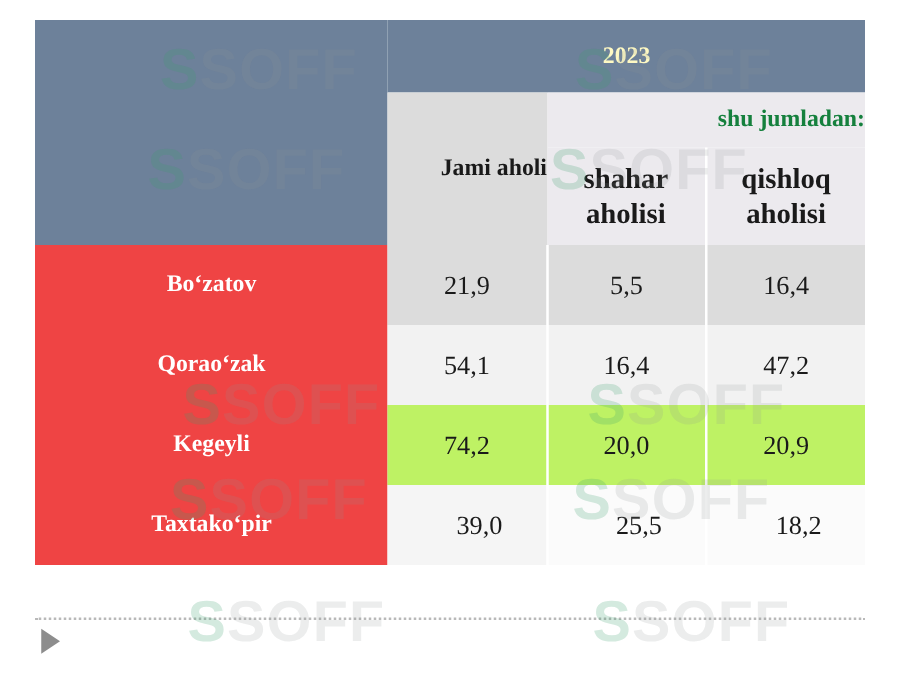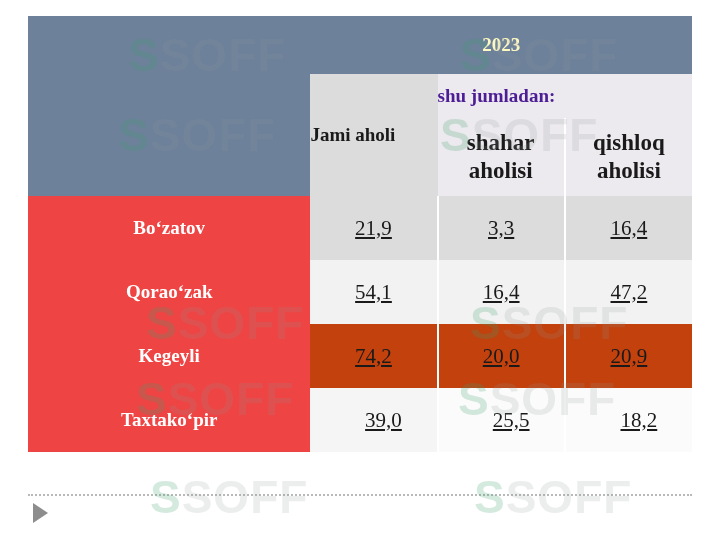--- a/index.html
+++ b/index.html
@@ -67,34 +67,34 @@
     background: #6d819a;
     color: #fef9c3;
     font-weight: bold;
     font-size: 19px;
     text-align: center;
     height: 58px;
     border-bottom: 2px solid #9b8ab5;
   }
   .hdr-sub {
     background: #eceaee;
-    color: #4c1d95;
-    font-weight: bold;
-    font-size: 19px;
-    text-align: left;
+    color: #15803d;
+    font-weight: bold;
+    font-size: 19px;
+    text-align: right;
     height: 44px;
     border-bottom: 2px solid #ffffff;
     font-family: Liberation Serif, serif;
   }
   .hdr-jami {
     background: #dcdcdc;
     color: #1a1a1a;
     font-weight: bold;
     font-size: 19px;
-    text-align: left;
+    text-align: right;
     line-height: 1.22;
     border-right: 2px solid #ffffff;
   }
   .hdr-leaf {
     background: #eceaee;
     color: #1a1a1a;
     font-weight: bold;
     font-size: 23px;
     text-align: center;
     line-height: 1.22;
@@ -114,26 +114,25 @@
     height: 64px;
     border-bottom: 2px solid #ffffff;
     border-right: 2px solid #ffffff;
   }
   .val {
     font-size: 21px;
     text-align: center;
     color: #1a1a1a;
     height: 64px;
     border-bottom: 2px solid #ffffff;
-    text-decoration: underline;
   }
   .val.sep { border-right: 2px solid #ffffff; }
   .row-a .val { background: #dcdcdc; }
   .row-b .val { background: #f2f2f2; }
-  .row-c .val { background: #c2410c; margin-top: 46px; }
+  .row-c .val { background: #bef264; margin-top: 46px; }
   .row-d .val { background: #fbfbfb; padding-left: 20px; }
   .row-d .val.c2 { background: #f5f5f5; }
 
   
   .bottom-rule {
     position: absolute;
     left: 28px;
     top: 494px;
     width: 664px;
     border-top: 2px dotted #b9b9b9;
@@ -188,21 +187,21 @@
       </tr>
 
       <tr>
         <td class="hdr-leaf sep">shahar aholisi</td>
         <td class="hdr-leaf">qishloq aholisi</td>
       </tr>
 
       <tr class="row-a">
         <td class="region">Bo‘zatov</td>
         <td class="val sep">21,9</td>
-        <td class="val sep">3,3</td>
+        <td class="val sep">5,5</td>
         <td class="val">16,4</td>
       </tr>
       <tr class="row-b">
         <td class="region">Qorao‘zak</td>
         <td class="val sep">54,1</td>
         <td class="val sep">16,4</td>
         <td class="val">47,2</td>
       </tr>
       <tr class="row-c">
         <td class="region">Kegeyli</td>

